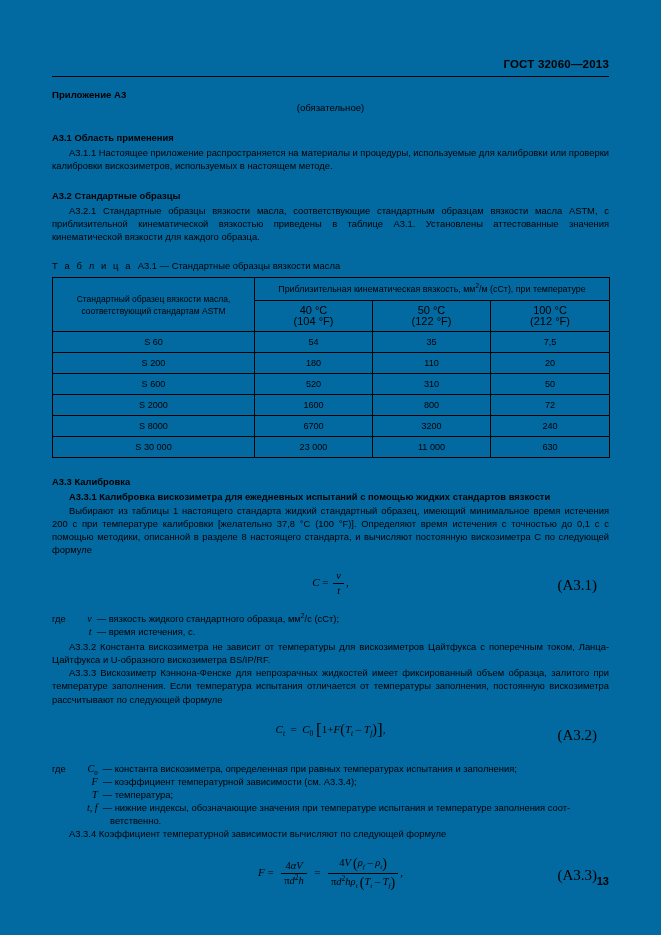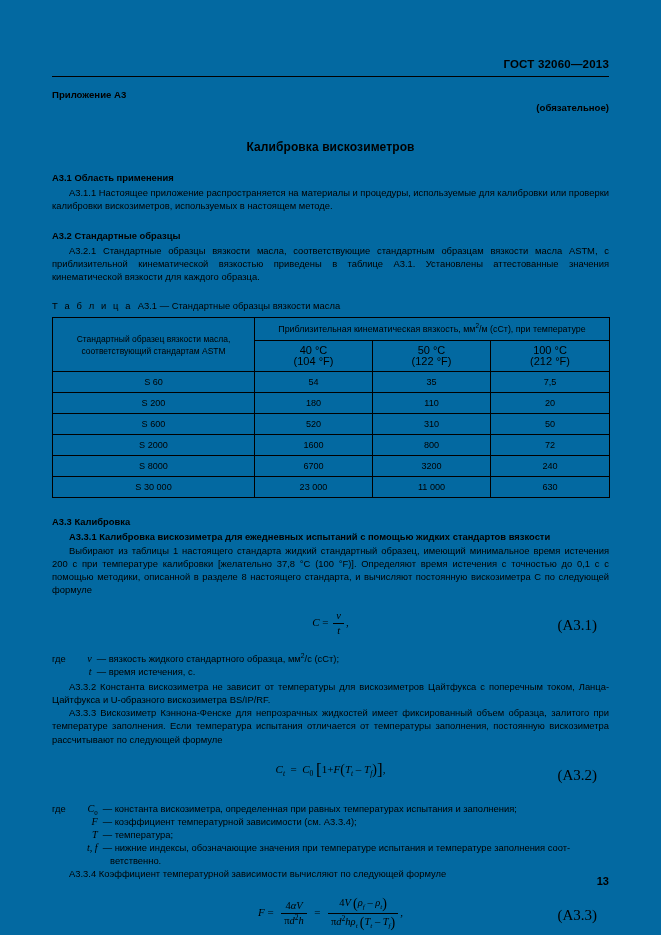--- a/index.html
+++ b/index.html
@@ -42,23 +42,23 @@
     top: 88px;
     left: 52px;
     width: 557px;
   }
   .annex-line {
     font-size: 9.6px;
     font-weight: bold;
     line-height: 13px;
   }
   .annex-sub {
-    text-align: right;
+    text-align: center;
     font-size: 9.6px;
-    font-weight: bold;
+    font-weight: normal;
     line-height: 13px;
   }
   .main-title {
     text-align: center;
     font-size: 12px;
     font-weight: bold;
     margin-top: 26px;
     letter-spacing: 0.1px;
   }
   h4.sec {
@@ -231,21 +231,20 @@
 
 <div class="page">
 
   <div class="doc-header">ГОСТ 32060—2013</div>
   <div class="header-rule"></div>
 
   <div class="content">
 
     <div class="annex-line">Приложение А3</div>
     <div class="annex-sub">(обязательное)</div>
-    <div class="main-title">Калибровка вискозиметров</div>
 
     <div class="sec-wrap">
       <h4 class="sec">А3.1 Область применения</h4>
       <p class="body tight">А3.1.1 Настоящее приложение распространяется на материалы и процедуры, используемые для калибровки или проверки калибровки вискозиметров, используемых в настоящем методе.</p>
     </div>
 
     <div class="sec-wrap">
       <h4 class="sec">А3.2 Стандартные образцы</h4>
       <p class="body tight">А3.2.1 Стандартные образцы вязкости масла, соответствующие стандартным образцам вязкости масла ASTM, с приблизительной кинематической вязкостью приведены в таблице А3.1. Установлены аттестованные значения кинематической вязкости для каждого образца.</p>
     </div>

